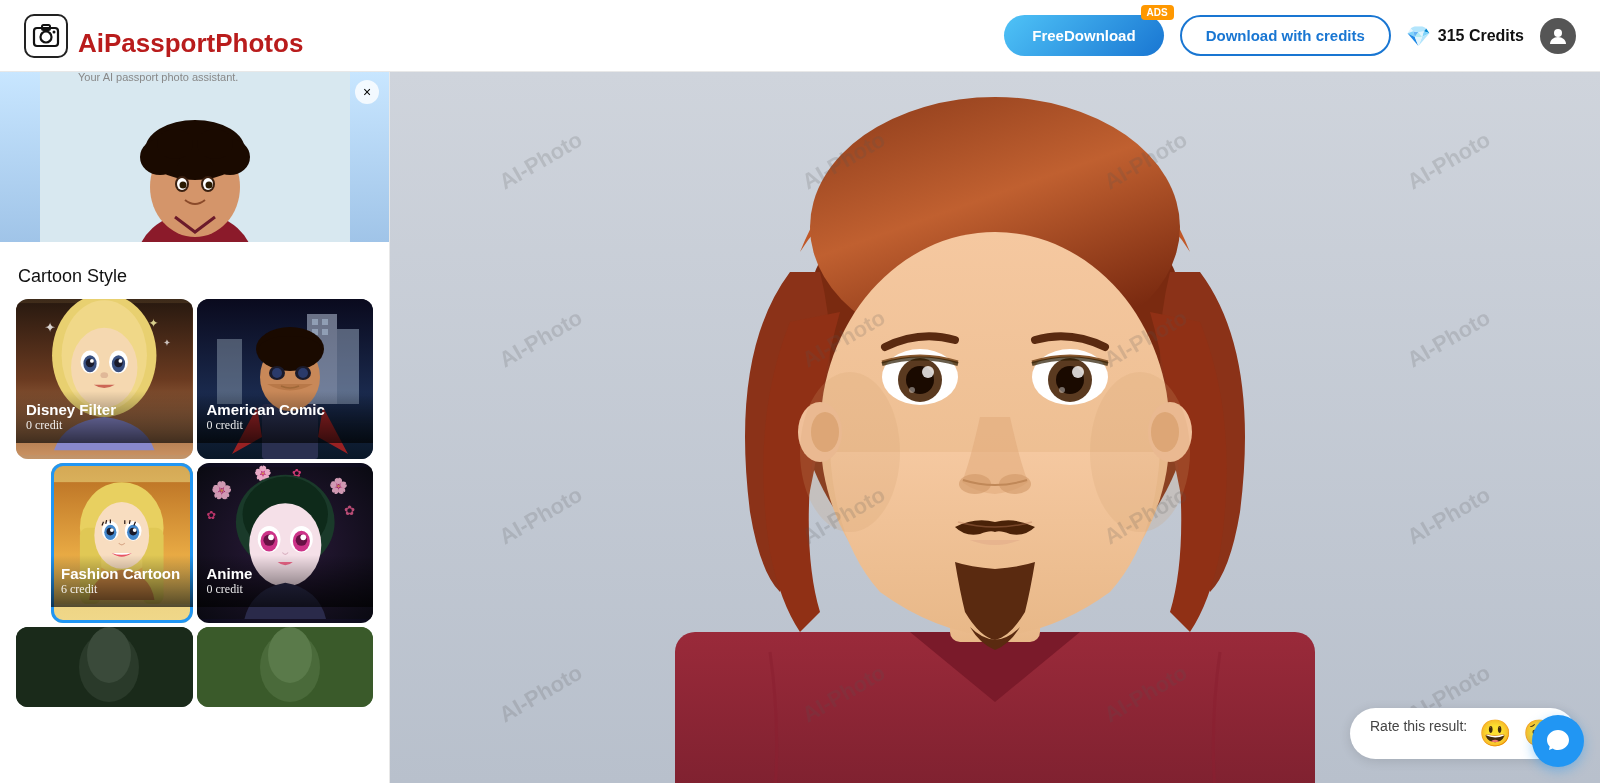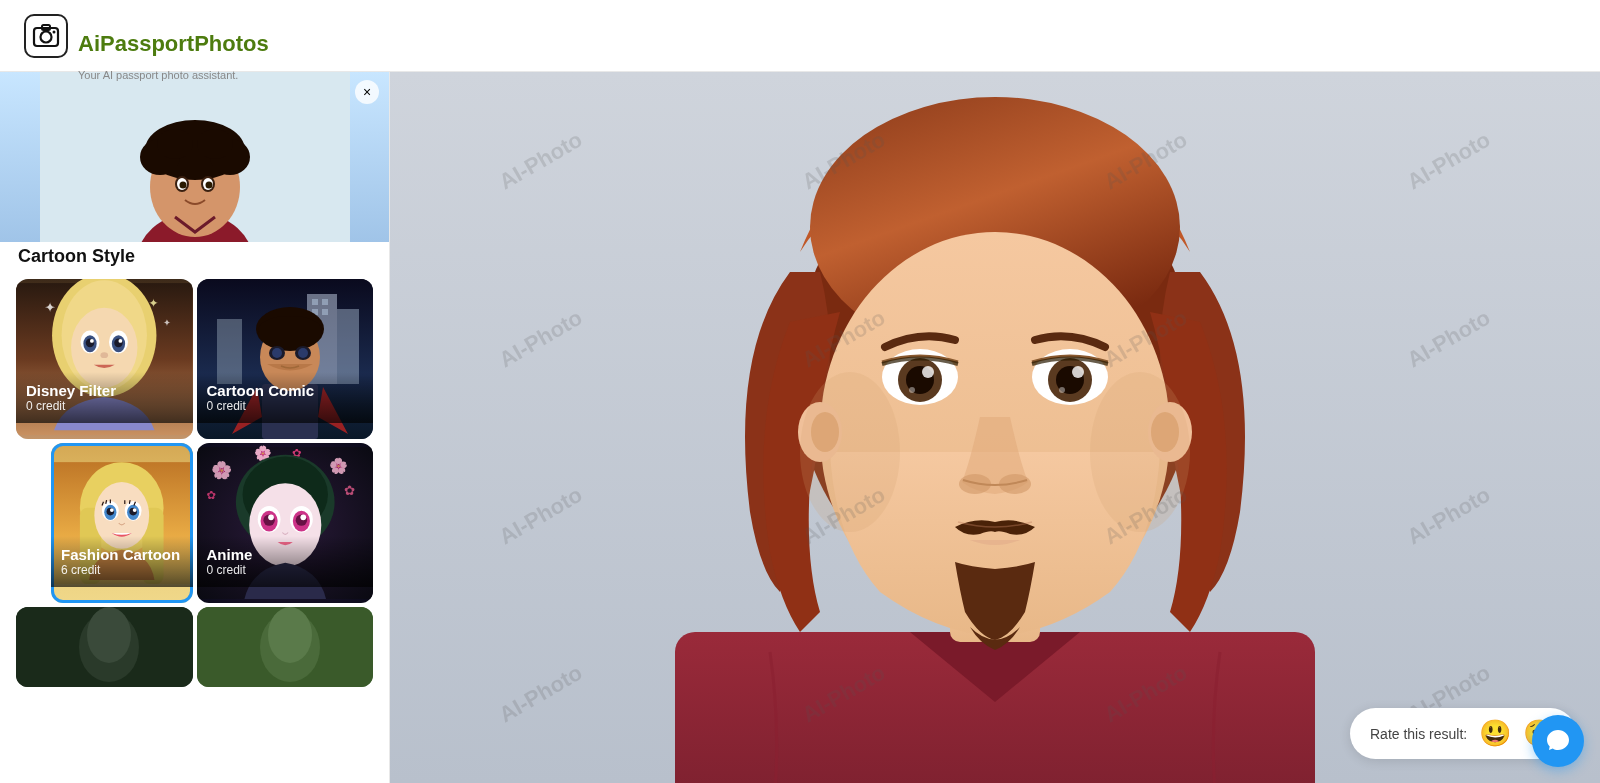--- a/index.html
+++ b/index.html
@@ -9,21 +9,21 @@
     .header {
       display: flex; align-items: center; justify-content: space-between;
       background: #fff; padding: 0 24px; height: 72px;
       border-bottom: 1px solid #e8e8e8; position: relative; z-index: 10;
     }
     .logo-area { display: flex; align-items: center; gap: 10px; }
     .logo-icon {
       width: 44px; height: 44px; border: 2px solid #222; border-radius: 10px;
       display: flex; align-items: center; justify-content: center; font-size: 22px;
     }
-    .logo-text h1 { font-size: 22px; font-weight: 700; color: #4d7c0f; margin-top: 40px; }
+    .logo-text h1 { font-size: 26px; font-weight: 700; color: #b91c1c; margin-top: 40px; }
     .logo-text p { font-size: 11px; color: #888; margin-top: 12px; }
     .header-right { display: flex; align-items: center; gap: 16px; }
     .btn-free {
       background: linear-gradient(135deg, #4fc3f7, #1976d2);
       color: #fff; border: none; border-radius: 24px;
       padding: 12px 28px; font-size: 15px; font-weight: 600; cursor: pointer;
       position: relative;
     }
     .ads-badge {
       position: absolute; top: -10px; right: -10px;
@@ -61,35 +61,35 @@
       display: flex; align-items: center; justify-content: center;
       overflow: hidden;
     }
     .close-btn {
       position: absolute; top: 8px; right: 10px; width: 24px; height: 24px;
       background: rgba(255,255,255,0.8); border-radius: 50%; border: none;
       cursor: pointer; font-size: 14px; display: flex; align-items: center; justify-content: center;
     }
 
     
-    .section-title { padding: 4px 18px 12px; font-size: 18px; font-weight: 700; color: #111; }
+    .section-title { padding: 24px 18px 12px; font-size: 18px; font-weight: 400; color: #111; }
 
     
     .style-grid { display: grid; grid-template-columns: 1fr 1fr; gap: 4px; padding: 0 16px; }
     .style-card {
       position: relative; border-radius: 12px; overflow: hidden; cursor: pointer;
       height: 160px; background: #ccc;
     }
     .style-card-overlay {
       position: absolute; bottom: 16px; left: 0; right: 0;
       background: linear-gradient(transparent, rgba(0,0,0,0.65));
       padding: 10px 10px 10px;
     }
     .style-card-name { color: #fff; font-size: 15px; font-weight: 600; }
-    .style-card-credit { color: #fff; font-size: 12px; opacity: 0.9; }
+    .style-card-credit { color: #fff; font-size: 12px; opacity: 0.9; font-family: Liberation Serif, serif; }
 
     
     .style-grid-bottom { display: grid; grid-template-columns: 1fr 1fr; gap: 4px; padding: 4px 16px 16px; }
 
     
     .main-content {
       flex: 1; position: relative; background: #d8dde5; overflow: hidden;
       display: flex; align-items: center; justify-content: center;
     }
 
@@ -101,21 +101,21 @@
     }
     .watermark-text {
       font-size: 22px; font-weight: 700; color: #555; transform: rotate(-30deg);
       white-space: nowrap; user-select: none;
     }
 
     
     .rate-panel {
       position: absolute; bottom: 24px; right: 24px;
       background: #fff; border-radius: 32px; padding: 10px 20px;
-      display: flex; align-items: center; gap: 12px;
+      display: flex; gap: 12px;
       box-shadow: 0 2px 12px rgba(0,0,0,0.12); z-index: 5;
     }
     .rate-label { font-size: 14px; color: #444; }
     .rate-emoji { font-size: 26px; cursor: pointer; }
     .chat-bubble {
       position: absolute; bottom: 16px; right: 16px;
       width: 52px; height: 52px; background: #2196f3; border-radius: 50%;
       display: flex; align-items: center; justify-content: center;
       color: #fff; font-size: 24px; cursor: pointer; z-index: 10;
       box-shadow: 0 4px 12px rgba(33,150,243,0.4);
@@ -169,20 +169,37 @@
       <svg width="28" height="28" viewBox="0 0 28 28" fill="none">
         <rect x="2" y="6" width="24" height="18" rx="3" stroke="#111" stroke-width="2.2" fill="none"></rect>
         <circle cx="14" cy="15" r="5.5" stroke="#111" stroke-width="2.2" fill="none"></circle>
         <rect x="10" y="3" width="8" height="5" rx="1.5" stroke="#111" stroke-width="2" fill="none"></rect>
         <circle cx="22" cy="10" r="1.5" fill="#111"></circle>
       </svg>
     </div>
     <div class="logo-text">
       <h1>AiPassportPhotos</h1>
       <p>Your AI passport photo assistant.</p>
+    </div>
+  </div>
+  <div class="header-right">
+    <button class="btn-free">
+      <span class="ads-badge">ADS</span>
+      <span>FreeDownload</span>
+    </button>
+    <button class="btn-credits">Download with credits</button>
+    <div class="credits-display">
+      <span class="diamond-icon">💎</span>
+      <span>315 Credits</span>
+    </div>
+    <div class="user-icon">
+      <svg width="20" height="20" viewBox="0 0 20 20" fill="white">
+        <circle cx="10" cy="7" r="4"></circle>
+        <path d="M2 18c0-4 3.6-7 8-7s8 3 8 7" fill="white"></path>
+      </svg>
     </div>
   </div>
 </header>
 
 <div class="main">
 
   <aside class="sidebar">
 
     <div class="upload-preview">
       <div class="upload-preview-img">
@@ -304,21 +321,21 @@
 
             <ellipse cx="80" cy="74" rx="8" ry="7" fill="#1a1a2a"></ellipse>
             <ellipse cx="106" cy="74" rx="8" ry="7" fill="#1a1a2a"></ellipse>
             <ellipse cx="80" cy="74" rx="5" ry="5" fill="#2a3a6a"></ellipse>
             <ellipse cx="106" cy="74" rx="5" ry="5" fill="#2a3a6a"></ellipse>
 
             <path d="M84 87 Q93 91 102 87" stroke="#a06838" stroke-width="1.5" fill="none"></path>
           </svg>
         </div>
         <div class="style-card-overlay">
-          <div class="style-card-name">Cartoon Comic</div>
+          <div class="style-card-name">American Comic</div>
           <div class="style-card-credit">0 credit</div>
         </div>
       </div>
 
       <div class="style-card selected">
         <div class="fashion-visual">
           <svg width="186" height="160" viewBox="0 0 186 160">
             <defs>
               <linearGradient id="fashionBg" x1="0" y1="0" x2="0" y2="1">
                 <stop offset="0%" stop-color="#c07828"></stop>

